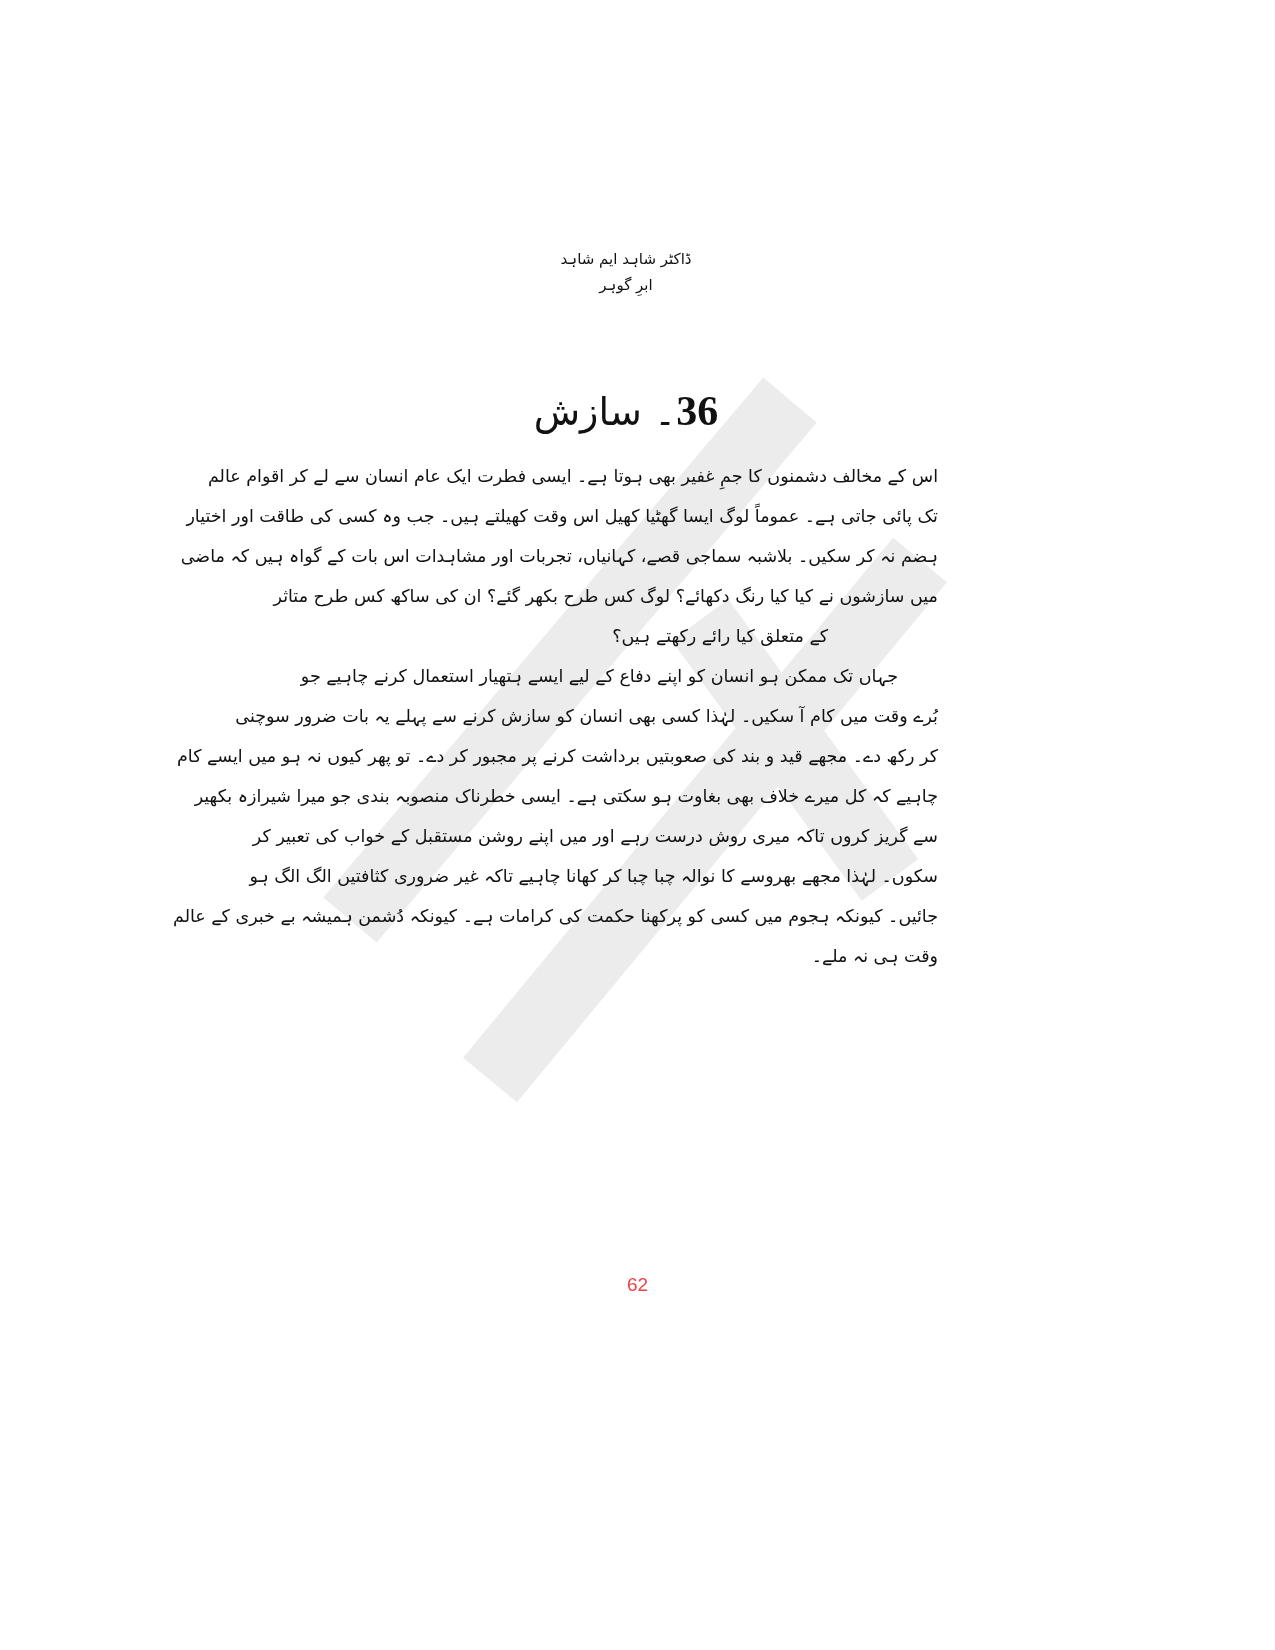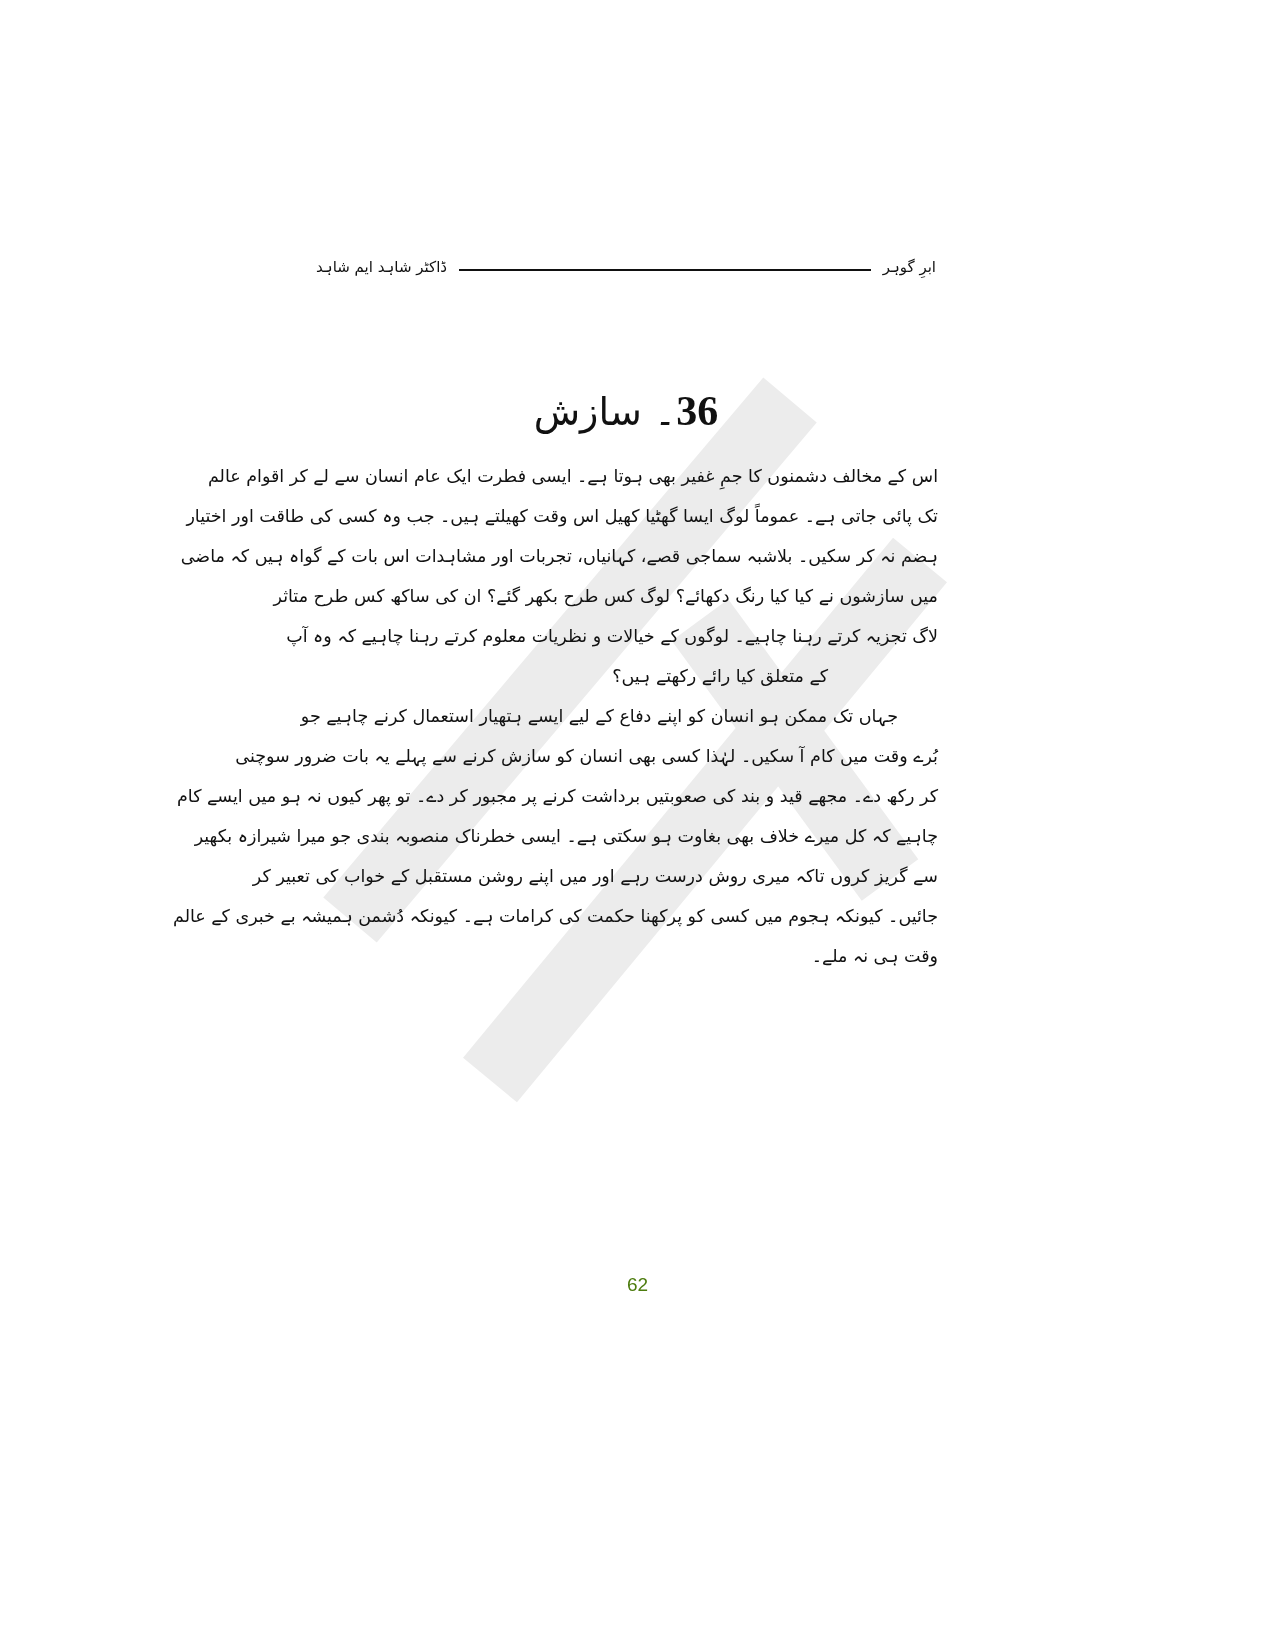--- a/index.html
+++ b/index.html
@@ -32,21 +32,21 @@
       height: 1650px;
       z-index: 1;
     }
     .running-header {
       position: absolute;
       left: 316px;
       top: 250px;
       width: 620px;
       height: 34px;
       display: flex;
-      flex-direction: row;
+      flex-direction: column;
       align-items: center;
       direction: ltr;
     }
     .rh-left {
       font-family: "DejaVu Sans", sans-serif;
       font-size: 15px;
       direction: rtl;
       white-space: nowrap;
     }
     .rh-rule {
@@ -106,21 +106,21 @@
       padding-right: 40px;
     }
     .page-number {
       position: absolute;
       left: 0;
       width: 1275px;
       top: 1274px;
       text-align: center;
       font-family: "Liberation Sans", sans-serif;
       font-size: 19px;
-      color: #4d7c0f;
+      color: #ef4444;
     }
   </style>
 </head>
 <body>
 
 <svg class="watermark" viewBox="0 0 720 780" xmlns="http://www.w3.org/2000/svg">
   <g fill="none" stroke="#ececec" stroke-width="70" stroke-linecap="butt">
     <path d="M 520 40 L 80 560"></path>
     <path d="M 650 200 L 220 720"></path>
     <path d="M 430 260 L 620 520"></path>
@@ -139,29 +139,29 @@
     <span class="num">36</span><span>۔</span>
     <span>سازش</span>
   </div>
 
   <div class="body-text">
     <div>
       <div class="line">اس کے مخالف دشمنوں کا جمِ غفیر بھی ہوتا ہے۔ ایسی فطرت ایک عام انسان سے لے کر اقوام عالم</div>
       <div class="line">تک پائی جاتی ہے۔ عموماً لوگ ایسا گھٹیا کھیل اس وقت کھیلتے ہیں۔ جب وہ کسی کی طاقت اور اختیار</div>
       <div class="line">ہضم نہ کر سکیں۔ بلاشبہ سماجی قصے، کہانیاں، تجربات اور مشاہدات اس بات کے گواہ ہیں کہ ماضی</div>
       <div class="line">میں سازشوں نے کیا کیا رنگ دکھائے؟ لوگ کس طرح بکھر گئے؟ ان کی ساکھ کس طرح متاثر</div>
-      <div class="line">لاگ تجزیہ کرتے رہنا چاہیے۔ لوگوں کے خیالات و نظریات معلوم کرتے رہنا چاہیے کہ وہ آپ</div>
       <div class="line last indent">کے متعلق کیا رائے رکھتے ہیں؟</div>
     </div>
     <div>
       <div class="line para-indent">جہاں تک ممکن ہو انسان کو اپنے دفاع کے لیے ایسے ہتھیار استعمال کرنے چاہیے جو</div>
       <div class="line">بُرے وقت میں کام آ سکیں۔ لہٰذا کسی بھی انسان کو سازش کرنے سے پہلے یہ بات ضرور سوچنی</div>
       <div class="line">کر رکھ دے۔ مجھے قید و بند کی صعوبتیں برداشت کرنے پر مجبور کر دے۔ تو پھر کیوں نہ ہو میں ایسے کام</div>
       <div class="line">چاہیے کہ کل میرے خلاف بھی بغاوت ہو سکتی ہے۔ ایسی خطرناک منصوبہ بندی جو میرا شیرازہ بکھیر</div>
       <div class="line">سے گریز کروں تاکہ میری روش درست رہے اور میں اپنے روشن مستقبل کے خواب کی تعبیر کر</div>
+      <div class="line">سکوں۔ لہٰذا مجھے بھروسے کا نوالہ چبا چبا کر کھانا چاہیے تاکہ غیر ضروری کثافتیں الگ الگ ہو</div>
       <div class="line">جائیں۔ کیونکہ ہجوم میں کسی کو پرکھنا حکمت کی کرامات ہے۔ کیونکہ دُشمن ہمیشہ بے خبری کے عالم</div>
       <div class="line last">وقت ہی نہ ملے۔</div>
     </div>
   </div>
 
   <div class="page-number">62</div>
 
 </div>
 
 </body></html>

